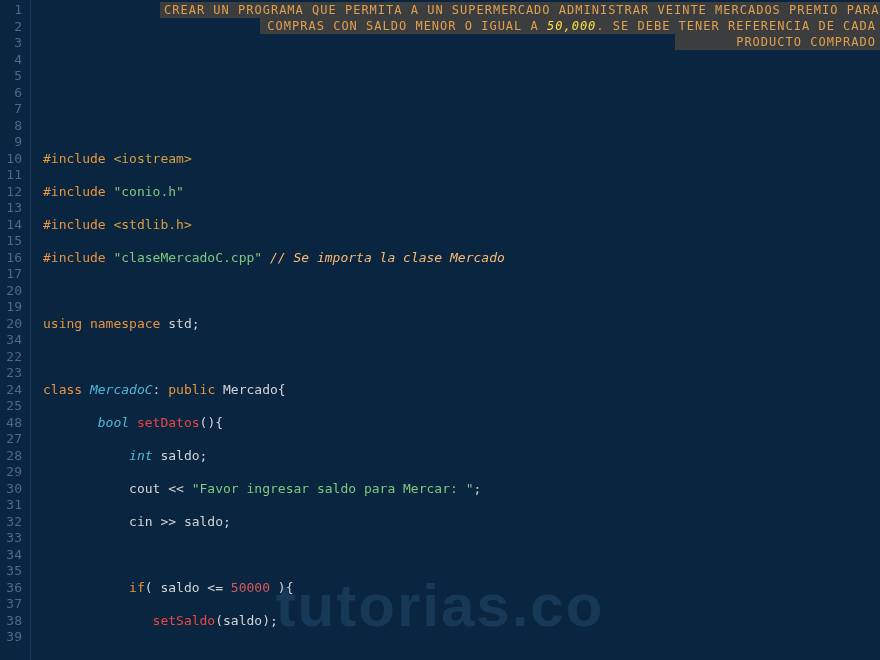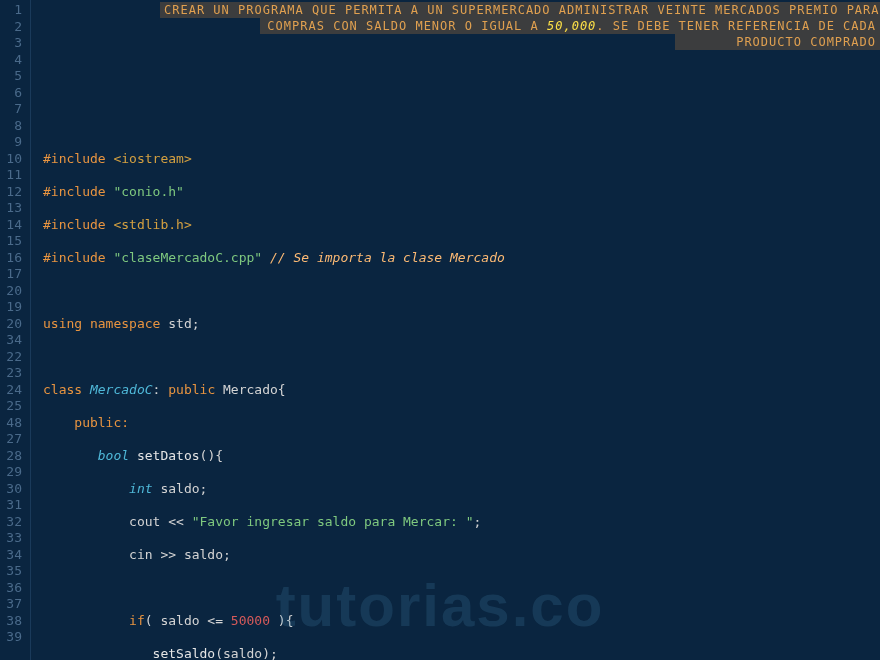--- a/index.html
+++ b/index.html
@@ -34,21 +34,21 @@
       white-space: pre;
     }
     .code .line { height: 16.5px; }
     .margin-left { border-left: 1px solid #1a3a5a; padding-left: 12px; }
     
     .kw { color: #e89440; }
     .type { color: #4fb8d8; font-style: italic; }
     .str { color: #7fc97f; }
     .num { color: #d65a5a; }
     .comment { color: #fdba74; font-style: italic; }
-    .fn { color: #e5e5e5; }
+    .fn { color: #ef4444; }
     .angle { color: #d4a040; }
     
     .banner {
       position: absolute;
       right: 0;
       background: #0a2540;
       color: #e0a050;
       font-size: 12px;
       letter-spacing: 1px;
       text-align: right;
@@ -128,21 +128,20 @@
 <div class="line"></div>
 <div class="line"></div>
 <div class="line"><span class="kw">#include </span><span class="angle">&lt;iostream&gt;</span></div>
 <div class="line"><span class="kw">#include </span><span class="str">"conio.h"</span></div>
 <div class="line"><span class="kw">#include </span><span class="angle">&lt;stdlib.h&gt;</span></div>
 <div class="line"><span class="kw">#include </span><span class="str">"claseMercadoC.cpp"</span><span class="comment"> // Se importa la clase Mercado</span></div>
 <div class="line"></div>
 <div class="line"><span class="kw">using</span><span class="kw"> namespace</span><span> std;</span></div>
 <div class="line"></div>
 <div class="line"><span class="kw">class </span><span class="type">MercadoC</span><span>: </span><span class="kw">public</span><span> Mercado{</span></div>
-<div class="line"><span class="kw">    public:</span></div>
 <div class="line"><span>       </span><span class="type">bool</span><span> </span><span class="fn">setDatos</span><span>(){</span></div>
 <div class="line"><span>           </span><span class="type">int</span><span> saldo;</span></div>
 <div class="line"><span>           cout &lt;&lt; </span><span class="str">"Favor ingresar saldo para Mercar: "</span><span>;</span></div>
 <div class="line"><span>           cin &gt;&gt; saldo;</span></div>
 <div class="line"></div>
 <div class="line"><span>           </span><span class="kw">if</span><span>( saldo &lt;= </span><span class="num">50000</span><span> ){</span></div>
 <div class="line"><span>              </span><span class="fn">setSaldo</span><span>(saldo);</span></div>
 
 
 

